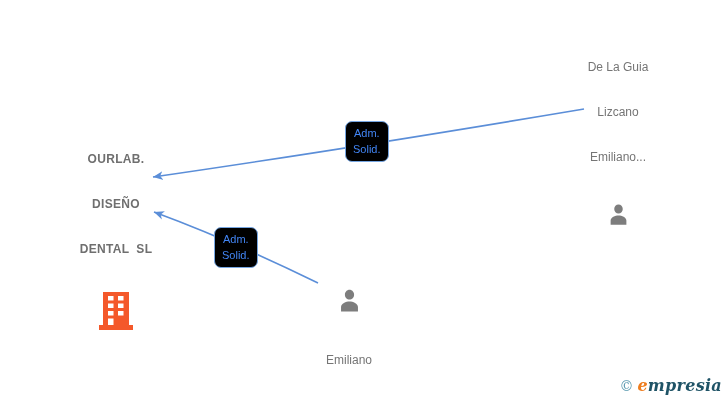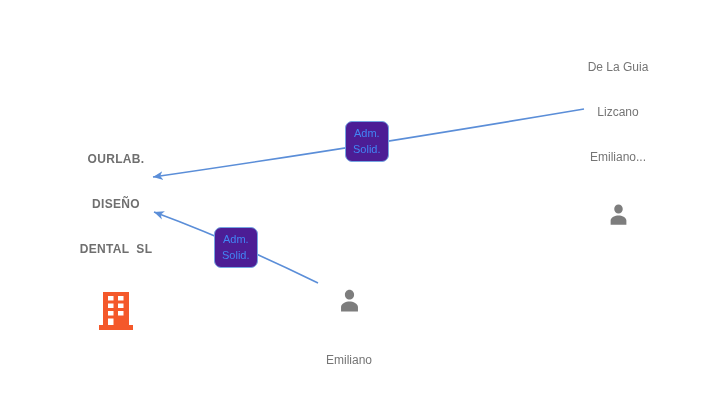--- a/index.html
+++ b/index.html
@@ -33,21 +33,21 @@
   }
   .company-label { font-weight: bold; color: #6f6f6f; letter-spacing: .3px; }
   .company-node { left: 56px; top: 122px; width: 120px; }
   .company-node .icon-wrap { margin-top: 3px; }
   .person-node-top { left: 557px; top: 30px; width: 122px; }
   .person-node-bottom { left: 288px; top: 286px; width: 122px; flex-direction: column; }
   .person-node-top .icon-wrap { margin-top: 6px; }
   .person-node-bottom .name-below { margin-top: 4px; }
   .edge-label-box {
     position: absolute;
-    background: #4c1d95;
+    background: #000000;
     border: 1.5px solid #76a6e2;
     border-radius: 7px;
     color: #4285f4;
     font-size: 11px;
     line-height: 16px;
     text-align: center;
     padding: 3px 7px 4px 7px;
   }
   .edge-label-1 { left: 345px; top: 121px; }
   .edge-label-2 { left: 214px; top: 227px; }
@@ -129,14 +129,17 @@
 
   <div class="edge-label-box edge-label-1">
     <div>Adm.</div>
     <div>Solid.</div>
   </div>
   <div class="edge-label-box edge-label-2">
     <div>Adm.</div>
     <div>Solid.</div>
   </div>
 
+  <div class="logo">
+    <span class="copy">©</span><span class="brand-e">e</span><span class="brand-rest">mpresia</span>
+  </div>
 
 </div>
 
 </body></html>

